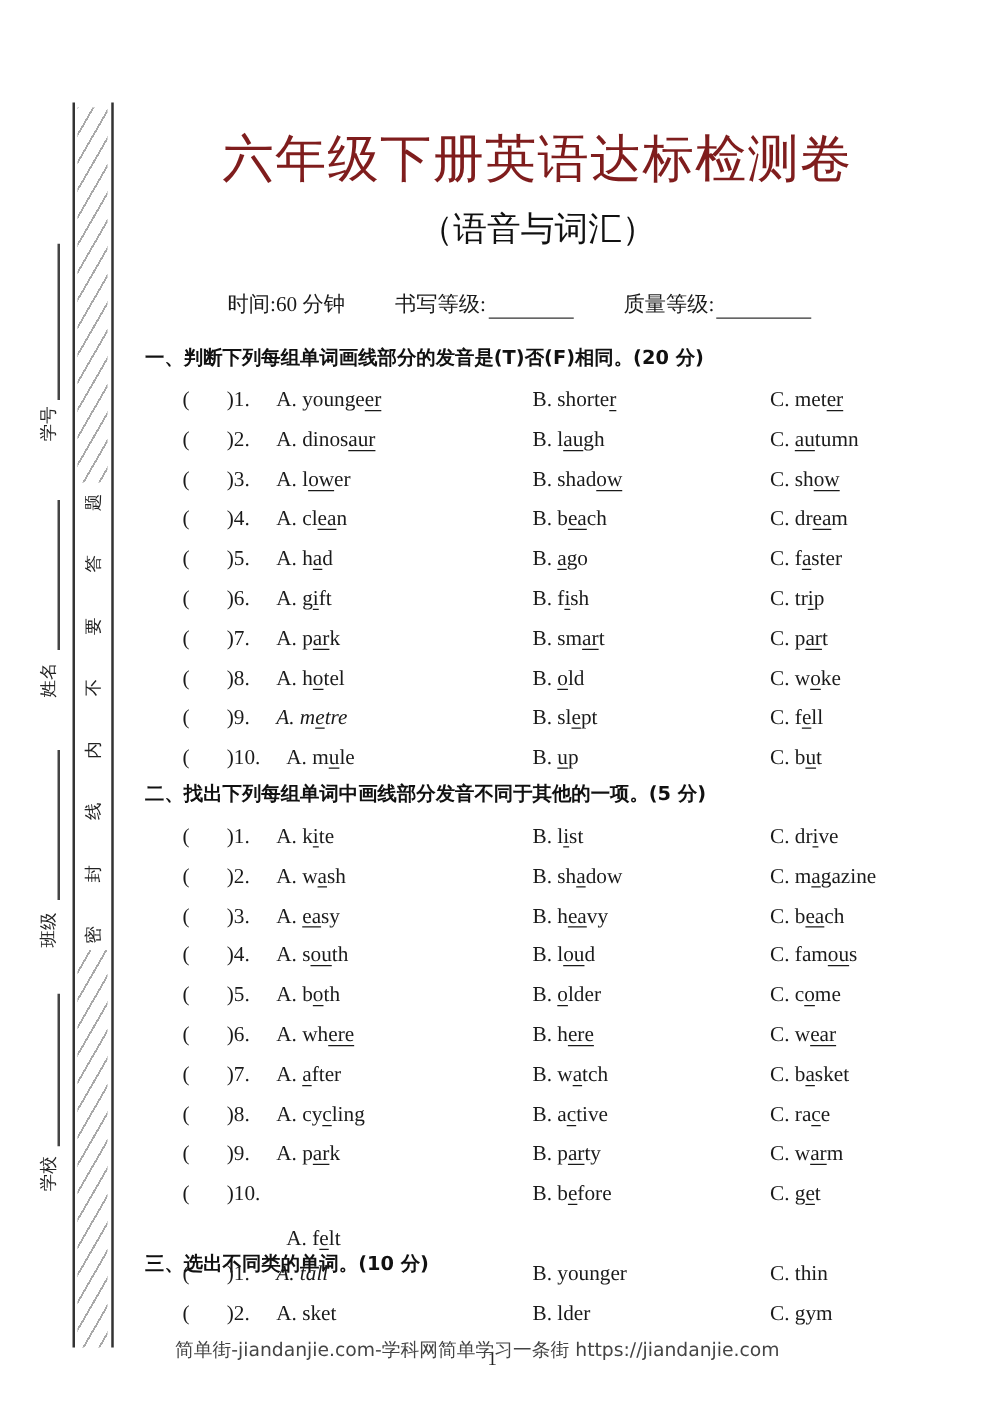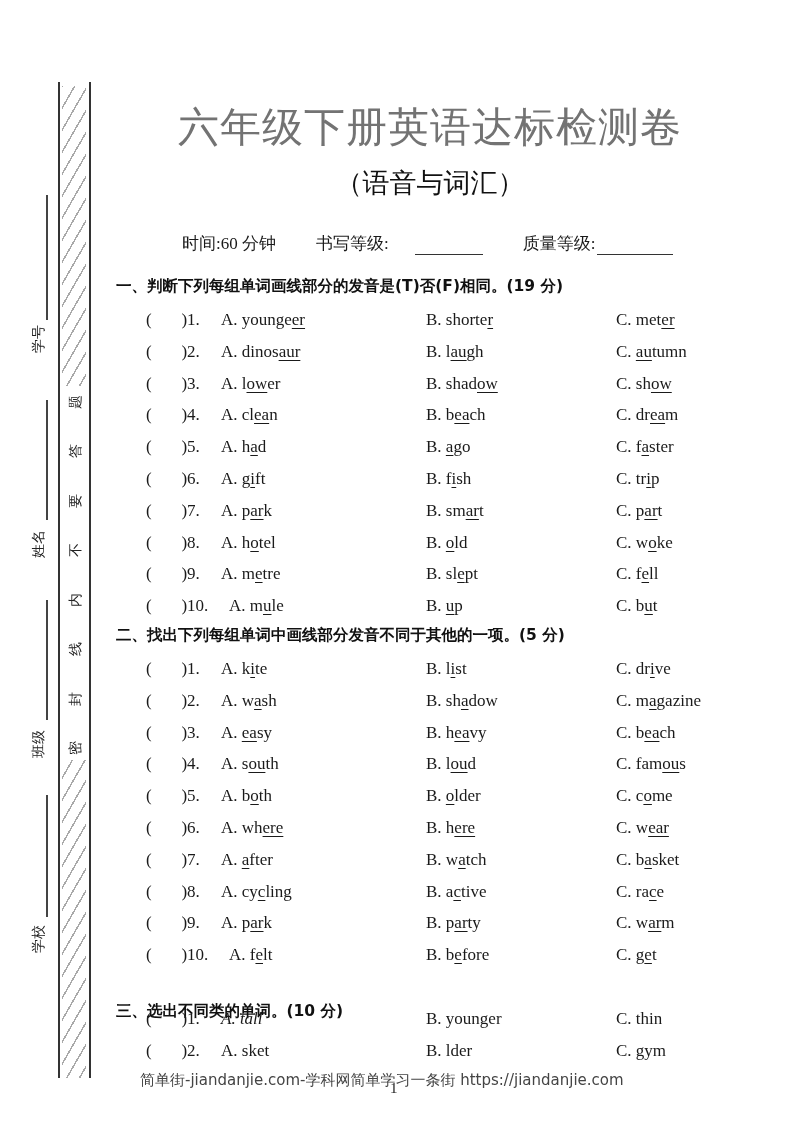--- a/index.html
+++ b/index.html
@@ -17,21 +17,21 @@
     opacity: 0.85;
   }
   .hatch.top { top: 86px; height: 300px; }
   .hatch.bot { top: 760px; height: 318px; }
   .seal { position: absolute; left: 63px; top: 395px; width: 24px; height: 360px; display: flex; flex-direction: column; justify-content: space-between; align-items: center; }
   .seal span { font-family: "DejaVu Sans", sans-serif; font-size: 14px; transform: rotate(-90deg); color: #222; display: block; line-height: 14px; }
   .field { position: absolute; left: 24px; width: 30px; }
   .field .lbl { position: absolute; left: 0; font-family: "DejaVu Sans", sans-serif; font-size: 14px; transform: rotate(-90deg); white-space: nowrap; color: #222; width: 30px; text-align: center; }
   .field .ln { position: absolute; left: 47px; width: 1.5px; background: #444; }
   
-  .title { position: absolute; top: 100px; left: 130px; width: 600px; text-align: center; font-family: "DejaVu Sans", sans-serif; font-size: 41px; letter-spacing: 1px; color: #737373; }
+  .title { position: absolute; top: 100px; left: 130px; width: 600px; text-align: center; font-family: "DejaVu Sans", sans-serif; font-size: 41px; letter-spacing: 1px; color: #7f1d1d; }
   .subtitle { position: absolute; top: 165px; left: 130px; width: 600px; text-align: center; font-family: "DejaVu Sans", sans-serif; font-size: 27px; color: #111; }
   .meta { position: absolute; top: 232px; left: 182px; font-size: 17px; display: flex; gap: 0; }
   .meta .item { display: inline-flex; align-items: flex-end; }
   .meta .blank { display: inline-block; border-bottom: 1px solid #333; width: 68px; height: 18px; margin-left: 2px; }
   
   .sec-h { position: absolute; left: 116px; font-family: "DejaVu Sans", sans-serif; font-weight: bold; font-size: 15.5px; color: #111; white-space: nowrap; }
   .row { position: absolute; left: 146px; height: 24px; font-size: 17px; white-space: nowrap; }
   .row .paren { position: absolute; left: 0; top: 0; }
   .row .colA { position: absolute; left: 45px; top: 0; }
   .row .colB { position: absolute; left: 280px; top: 0; }
@@ -72,32 +72,32 @@
 </div>
 <div class="field" style="top:790px;height:170px;">
   <div class="ln" style="top:5px;height:122px;left:22px;"></div>
   <div class="lbl" style="top:140px;">学校</div>
 </div>
 
 <div class="title">六年级下册英语达标检测卷</div>
 <div class="subtitle">（语音与词汇）</div>
 <div class="meta">
   <span class="item" style="margin-right:40px;">时间:60 分钟</span>
-  <span class="item" style="margin-right:40px;gap:24px;">
+  <span class="item" style="margin-right:40px;">
     <span>书写等级:</span>
     <span class="blank"></span>
   </span>
   <span class="item">
     <span>质量等级:</span>
     <span class="blank" style="width:76px;"></span>
   </span>
 </div>
 
 <div id="sections">
-    <div class="sec-h" style="top: 276px;">一、判断下列每组单词画线部分的发音是(T)否(F)相同。(19 分)</div>
+    <div class="sec-h" style="top: 276px;">一、判断下列每组单词画线部分的发音是(T)否(F)相同。(20 分)</div>
     <div class="row" style="top: 310px;">
       <span class="paren">(&nbsp;&nbsp;&nbsp;&nbsp;&nbsp;&nbsp;&nbsp;)1.</span>
       <span class="colA" style="left: 75px;">A. younge<span class="u">er</span></span>
       <span class="colB">B. shorte<span class="u">r</span></span>
       <span class="colC">C. met<span class="u">er</span></span>
     </div>
     <div class="row" style="top: 341.8px;">
       <span class="paren">(&nbsp;&nbsp;&nbsp;&nbsp;&nbsp;&nbsp;&nbsp;)2.</span>
       <span class="colA" style="left: 75px;">A. dinos<span class="u">aur</span></span>
       <span class="colB">B. l<span class="u">au</span>gh</span>
@@ -134,21 +134,21 @@
       <span class="colC">C. p<span class="u">ar</span>t</span>
     </div>
     <div class="row" style="top: 532.6px;">
       <span class="paren">(&nbsp;&nbsp;&nbsp;&nbsp;&nbsp;&nbsp;&nbsp;)8.</span>
       <span class="colA" style="left: 75px;">A. h<span class="u">o</span>tel</span>
       <span class="colB">B. <span class="u">o</span>ld</span>
       <span class="colC">C. w<span class="u">o</span>ke</span>
     </div>
     <div class="row" style="top: 564.4px;">
       <span class="paren">(&nbsp;&nbsp;&nbsp;&nbsp;&nbsp;&nbsp;&nbsp;)9.</span>
-      <span class="colA" style="left: 75px;">A. m<span class="u">e</span>tre</span>
+      <span class="colA" style="left: 75px; font-style: italic;">A. m<span class="u">e</span>tre</span>
       <span class="colB">B. sl<span class="u">e</span>pt</span>
       <span class="colC">C. f<span class="u">e</span>ll</span>
     </div>
     <div class="row" style="top: 596.2px;">
       <span class="paren">(&nbsp;&nbsp;&nbsp;&nbsp;&nbsp;&nbsp;&nbsp;)10.</span>
       <span class="colA" style="left: 83px;">A. m<span class="u">u</span>le</span>
       <span class="colB">B. <span class="u">u</span>p</span>
       <span class="colC">C. b<span class="u">u</span>t</span>
     </div>
     <div class="sec-h" style="top: 625px;">二、找出下列每组单词中画线部分发音不同于其他的一项。(5 分)</div>
@@ -201,21 +201,21 @@
       <span class="colC">C. ra<span class="u">c</span>e</span>
     </div>
     <div class="row" style="top: 913.4px;">
       <span class="paren">(&nbsp;&nbsp;&nbsp;&nbsp;&nbsp;&nbsp;&nbsp;)9.</span>
       <span class="colA" style="left: 75px;">A. p<span class="u">ar</span>k</span>
       <span class="colB">B. p<span class="u">ar</span>ty</span>
       <span class="colC">C. w<span class="u">ar</span>m</span>
     </div>
     <div class="row" style="top: 945.2px;">
       <span class="paren">(&nbsp;&nbsp;&nbsp;&nbsp;&nbsp;&nbsp;&nbsp;)10.</span>
-      <span class="colA" style="left: 83px;">A. f<span class="u">e</span>lt</span>
+      <span class="colA" style="left: 83px; margin-top: 36px;">A. f<span class="u">e</span>lt</span>
       <span class="colB">B. b<span class="u">e</span>fore</span>
       <span class="colC">C. g<span class="u">e</span>t</span>
     </div>
     <div class="sec-h" style="top: 1001px;">三、选出不同类的单词。(10 分)</div>
     <div class="row" style="top: 1009px;">
       <span class="paren">(&nbsp;&nbsp;&nbsp;&nbsp;&nbsp;&nbsp;&nbsp;)1.</span>
       <span class="colA" style="left: 75px; font-style: italic;">A. tall</span>
       <span class="colB">B. younger</span>
       <span class="colC">C. thin</span>
     </div>

